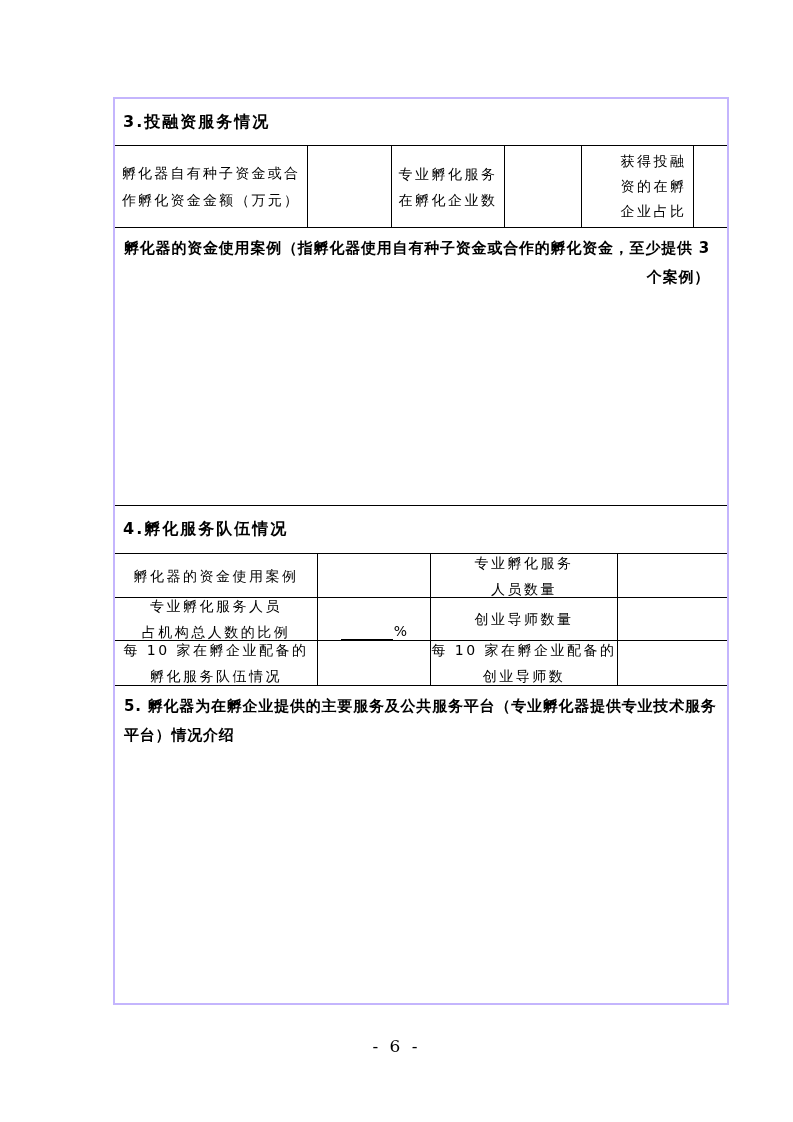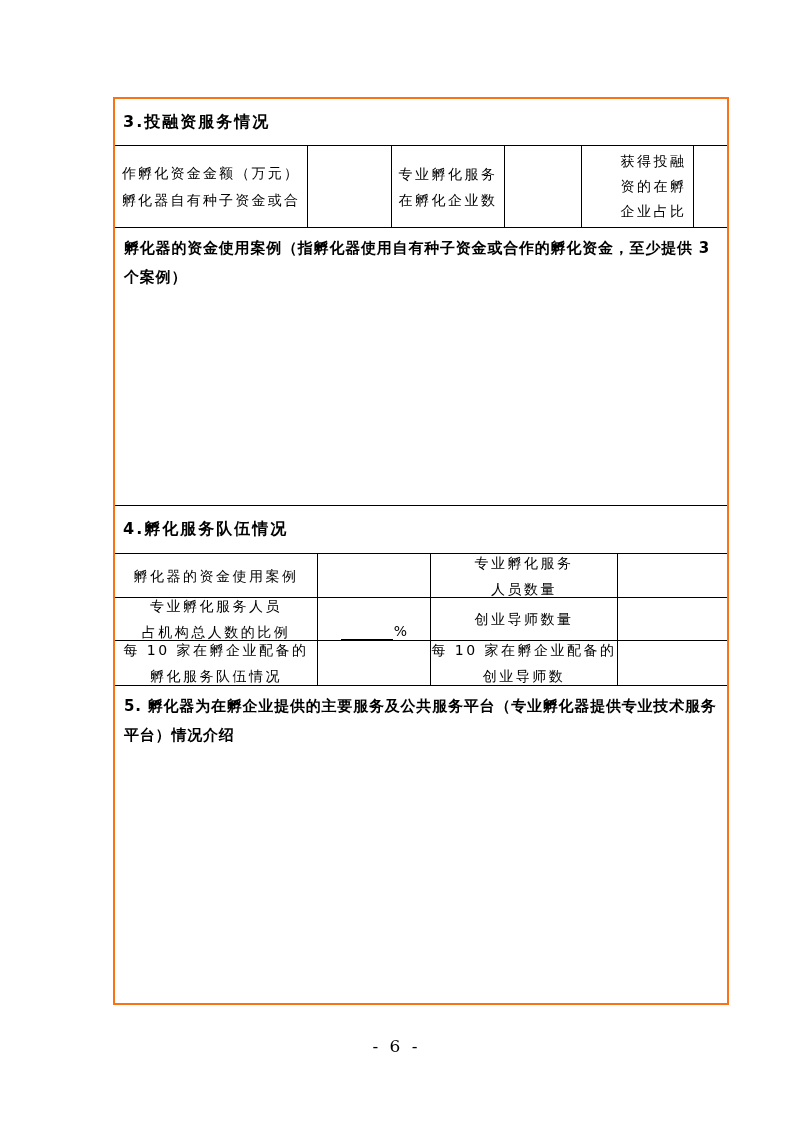--- a/index.html
+++ b/index.html
@@ -3,38 +3,38 @@
 <meta charset="utf-8">
 <style>
   html,body{margin:0;padding:0;}
   body{
     width:793px;height:1122px;background:#ffffff;position:relative;
     font-family:"DejaVu Sans",sans-serif;color:#000;
     -webkit-font-smoothing:antialiased;
   }
   .ptable{
     position:absolute;left:113px;top:97px;width:616px;height:908px;
-    border:2px solid #f97316;box-sizing:border-box;background:#fff;
+    border:2px solid #c4b5fd;box-sizing:border-box;background:#fff;
     display:flex;flex-direction:column;
   }
   .row{display:flex;flex-direction:row;border-bottom:1px solid #000;box-sizing:border-box;flex:0 0 auto;}
   .row:last-child{border-bottom:none;}
   .cell{
     border-right:1px solid #000;box-sizing:border-box;
     display:flex;flex-direction:column;justify-content:center;align-items:center;
     overflow:hidden;
   }
   .cell:last-child{border-right:none;}
   .hrow{height:47px;}
   .hcell{
     flex:1;flex-direction:row;justify-content:flex-start;align-items:center;
     padding-left:8px;font-weight:bold;font-size:16px;letter-spacing:2px;
   }
   .rfund{height:82px;}
-  .rcase{height:278px;}
+  .rcase{height:278px;text-align:right;}
   .rh4{height:48px;}
   .r41{height:44px;}
   .r42{height:43px;}
   .r43{height:45px;}
   .rs5{height:311px;}
   .label{font-size:14px;letter-spacing:2.5px;line-height:26px;text-align:center;}
   .label div{white-space:nowrap;}
   .seedlabel{line-height:27px;letter-spacing:2.2px;}
   .ratiolabel{line-height:25px;}
   .bigcell{
@@ -71,22 +71,22 @@
 <body>
 
 <div class="ptable">
 
   <div class="row hrow">
     <div class="cell hcell">3.投融资服务情况</div>
   </div>
 
   <div class="row rfund">
     <div class="cell c-f1 label seedlabel">
+      <div>孵化器自有种子资金或合</div>
       <div>作孵化资金金额（万元）</div>
-      <div>孵化器自有种子资金或合</div>
     </div>
     <div class="cell c-f2"></div>
     <div class="cell c-f3 label">
       <div>专业孵化服务</div>
       <div>在孵化企业数</div>
     </div>
     <div class="cell c-f4"></div>
     <div class="cell c-f5 label ratiolabel">
       <div>获得投融</div>
       <div>资的在孵</div>

